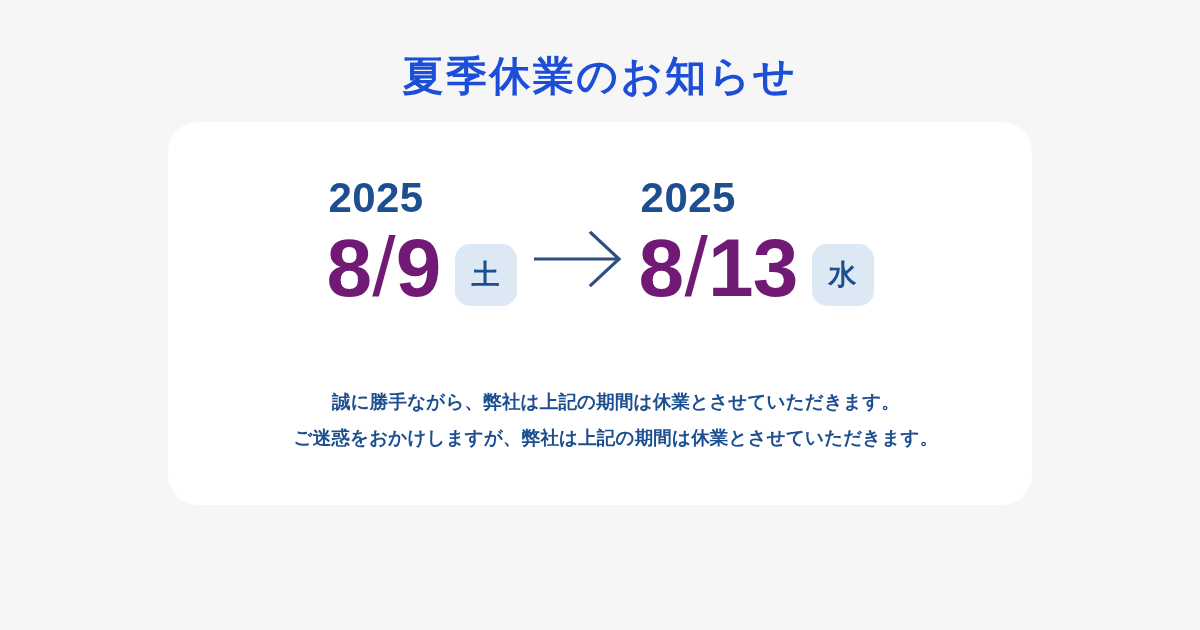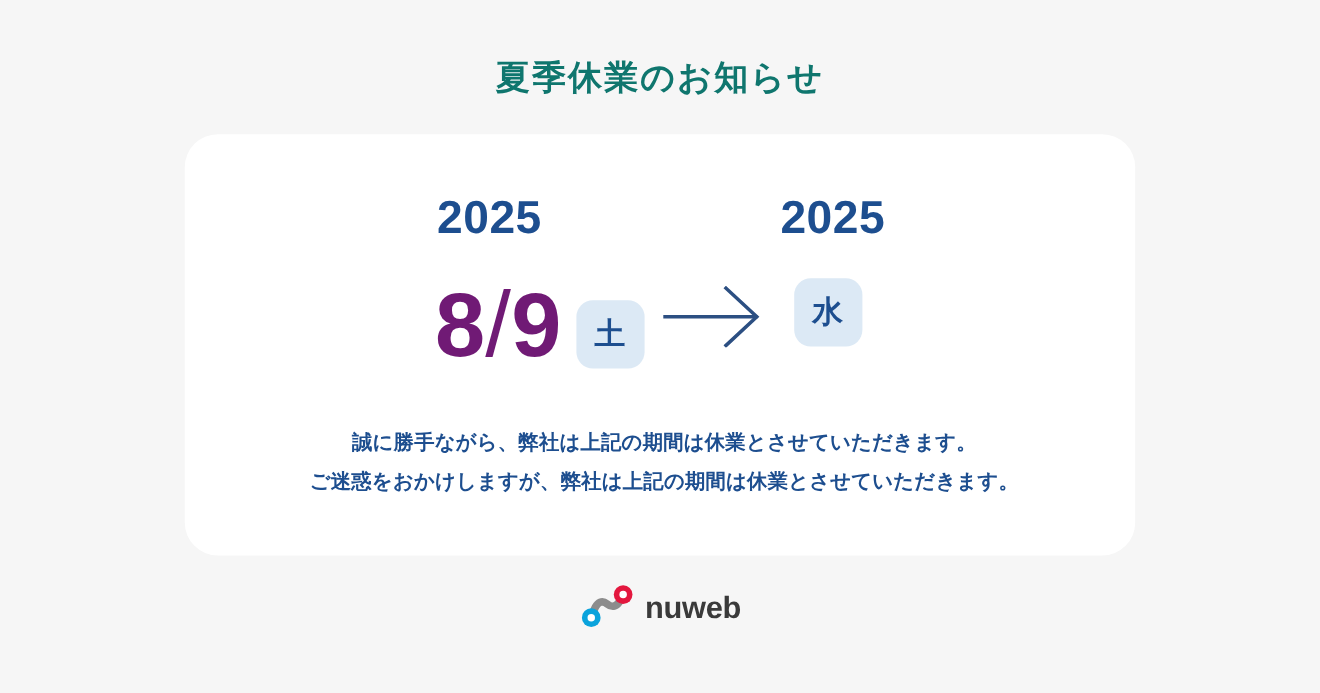--- a/index.html
+++ b/index.html
@@ -25,23 +25,23 @@
   }
 
   
   .page-title {
     margin: 0;
     position: absolute;
     top: 52px;
     left: 0;
     width: 1200px;
     text-align: center;
-    font-size: 31px;
-    font-weight: 700;
-    color: #0f766e;
+    font-size: 41px;
+    font-weight: 700;
+    color: #1d4ed8;
     letter-spacing: 0.06em;
     line-height: 1.2;
   }
 
   
   .card {
     position: absolute;
     left: 168px;
     top: 122px;
     width: 864px;
@@ -59,21 +59,20 @@
     width: 864px;
     display: flex;
     align-items: flex-start;
     justify-content: center;
   }
 
   .date-block {
     display: flex;
     flex-direction: column;
     align-items: flex-start;
-    gap: 28px;
   }
 
   .date-year {
     font-size: 42px;
     font-weight: 700;
     color: #1d4e8f;
     line-height: 1;
     letter-spacing: 0.01em;
     margin-bottom: 6px;
     padding-left: 2px;
@@ -124,21 +123,21 @@
     align-items: center;
     justify-content: center;
     align-self: flex-end;
     height: 100px;
   }
   .arrow-wrap svg { display: block; }
 
   
   .note {
     position: absolute;
-    left: 4px;
+    left: 16px;
     top: 262px;
     width: 864px;
     text-align: center;
     color: #1d4e8f;
     font-size: 18.5px;
     font-weight: 700;
     line-height: 1.95;
     letter-spacing: 0.01em;
   }
   .note .note-line { display: block; }
@@ -186,39 +185,28 @@
       <div class="arrow-wrap">
         <svg width="88" height="56" viewBox="0 0 88 56" fill="none" xmlns="http://www.w3.org/2000/svg" aria-hidden="true">
           <path d="M1 28 H84" stroke="#2c4f82" stroke-width="3.2" stroke-linecap="square"></path>
           <path d="M57 2 L85 28 L57 54" stroke="#2c4f82" stroke-width="3.2" stroke-linecap="square" stroke-linejoin="miter" fill="none"></path>
         </svg>
       </div>
 
       <div class="date-block">
         <div class="date-year">2025</div>
         <div class="date-main">
+          <div class="date-md"><span>8</span><span class="slash">/</span><span>13</span></div>
           <div class="dow-badge">水</div>
         </div>
       </div>
 
     </div>
 
     <div class="note">
       <span class="note-line">誠に勝手ながら、弊社は上記の期間は休業とさせていただきます。</span>
       <span class="note-line">ご迷惑をおかけしますが、弊社は上記の期間は休業とさせていただきます。</span>
     </div>
 
   </div>
 
-  <div class="logo">
-    <span class="logo-mark">
-      <svg width="54" height="44" viewBox="0 0 54 44" fill="none" xmlns="http://www.w3.org/2000/svg" aria-hidden="true">
-        <path d="M12 32 C12 32 16 12 26 20 C36 28 40 11 40 11" stroke="#8c8c8c" stroke-width="7" stroke-linecap="round" fill="none"></path>
-        <circle cx="11.5" cy="32.5" r="8.5" fill="#0aa3dc"></circle>
-        <circle cx="11.5" cy="32.5" r="3.4" fill="#ffffff"></circle>
-        <circle cx="40.5" cy="11.5" r="8.5" fill="#e3173e"></circle>
-        <circle cx="40.5" cy="11.5" r="3.4" fill="#ffffff"></circle>
-      </svg>
-    </span>
-    <span class="logo-text">nuweb</span>
-  </div>
 
 </div>
 
 </body></html>

